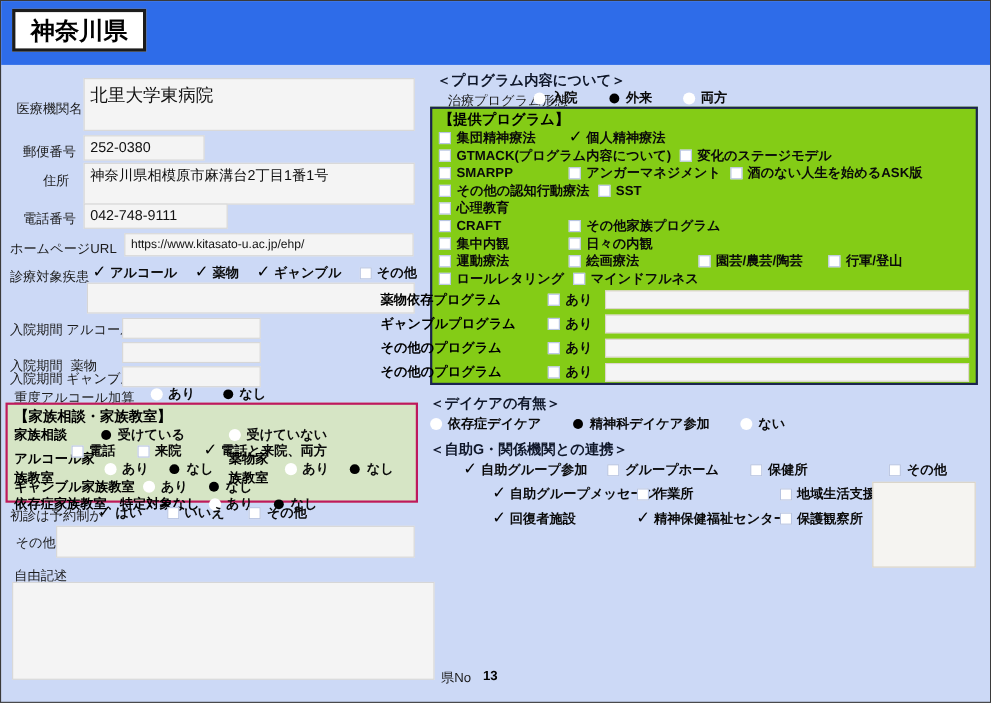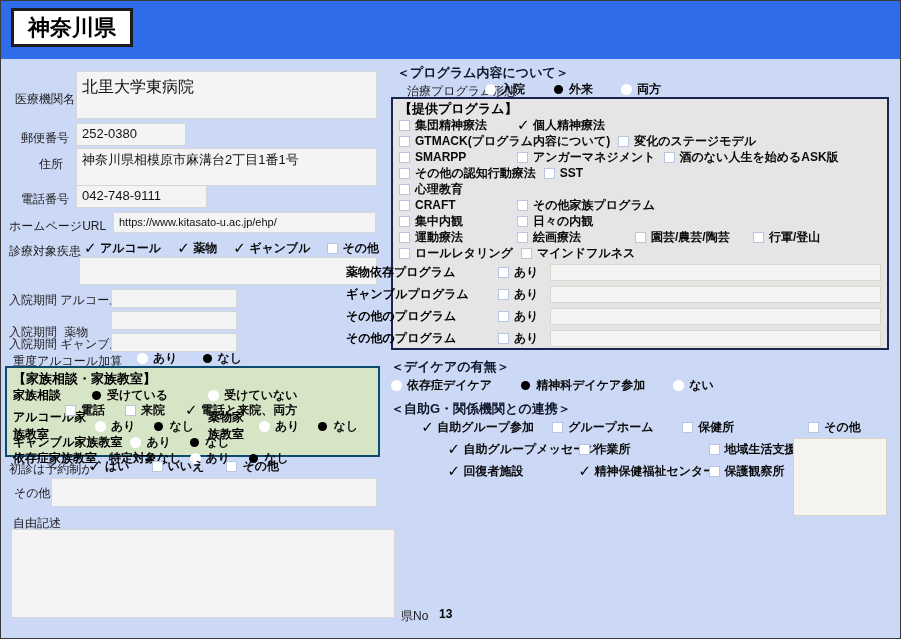--- a/index.html
+++ b/index.html
@@ -35,36 +35,36 @@
   .f-stay2 { left:110px; top:310px; width:126px; height:19px; }
   .f-stay3 { left:110px; top:332px; width:126px; height:19px; }
   .f-son   { left:50px;  top:477px; width:326px; height:29px; }
   .f-free  { left:10px;  top:528px; width:384px; height:89px; white-space:normal; }
 
   .disease-row { left:83px; top:239px; gap:16px; }
   .severe-row  { left:136px; top:349px; gap:24px; }
   .fv-row      { left:88px; top:457px; gap:22px; }
 
   
-  .familybox { position:absolute; left:4px; top:365px; width:375px; height:91px; background:#d6e5c5; border:2px solid #0c4a6e; padding:2px 6px; font-size:12px; }
+  .familybox { position:absolute; left:4px; top:365px; width:375px; height:91px; background:#d6e5c5; border:2px solid #be185d; padding:2px 6px; font-size:12px; }
   .familybox .ftitle { font-weight:bold; font-size:13px; color:#000; margin-bottom:0px; }
   .frow { display:flex; align-items:center; height:15px; gap:26px; }
   .frow .rowlabel { font-weight:bold; font-size:12px; margin-right:4px; }
   .frow.methods { padding-left:52px; gap:20px; height:15px; }
   .pairwrap { display:flex; gap:0; height:16px; align-items:center; }
   .pair { display:inline-flex; align-items:center; margin-right:14px; }
   .pair .plabel { font-weight:bold; font-size:12px; margin-right:8px; }
   .pair .optwrap { display:inline-flex; gap:18px; }
 
   
   .rhead { position:absolute; font-size:13px; font-weight:bold; color:#0f172a; white-space:nowrap; }
   .formtype-lbl { left:406px; top:82px; }
   .formtype-row { left:484px; top:80px; gap:28px; }
 
-  .progbox { position:absolute; left:390px; top:96px; width:498px; height:253px; background:#e5e5e5; border:2px solid #1b2450; padding:1px 6px; }
+  .progbox { position:absolute; left:390px; top:96px; width:498px; height:253px; background:#84cc16; border:2px solid #1b2450; padding:1px 6px; }
   .progbox .ptitle { font-weight:bold; font-size:13px; color:#000; height:17px; }
   .cbrows  { }
   .cbrow { display:flex; gap:8px; height:16px; align-items:center; }
   .cbrow .ck { min-width:110px; }
   .pfrow { display:flex; align-items:center; height:22px;justify-content:flex-end; }
   .pfrow .pflabel { font-weight:bold; font-size:12px; width:152px; flex:none; }
   .pfrow .ck { width:52px; min-width:52px; flex:none; }
   .pfrow .pffld { width:331px; height:17px; background:#f4f4f4; border:1px solid #dcd6cd; flex:none; }
 
   .daycare-row { left:390px; top:376px; gap:28px; }

